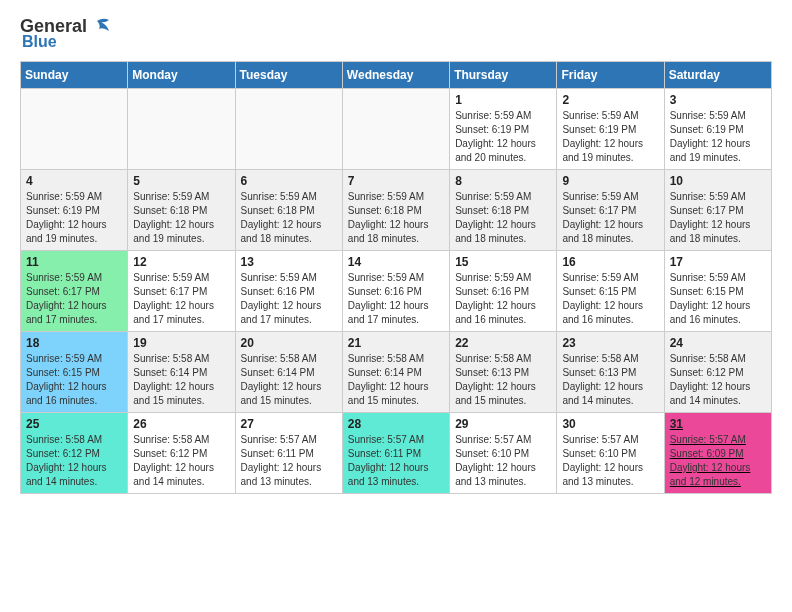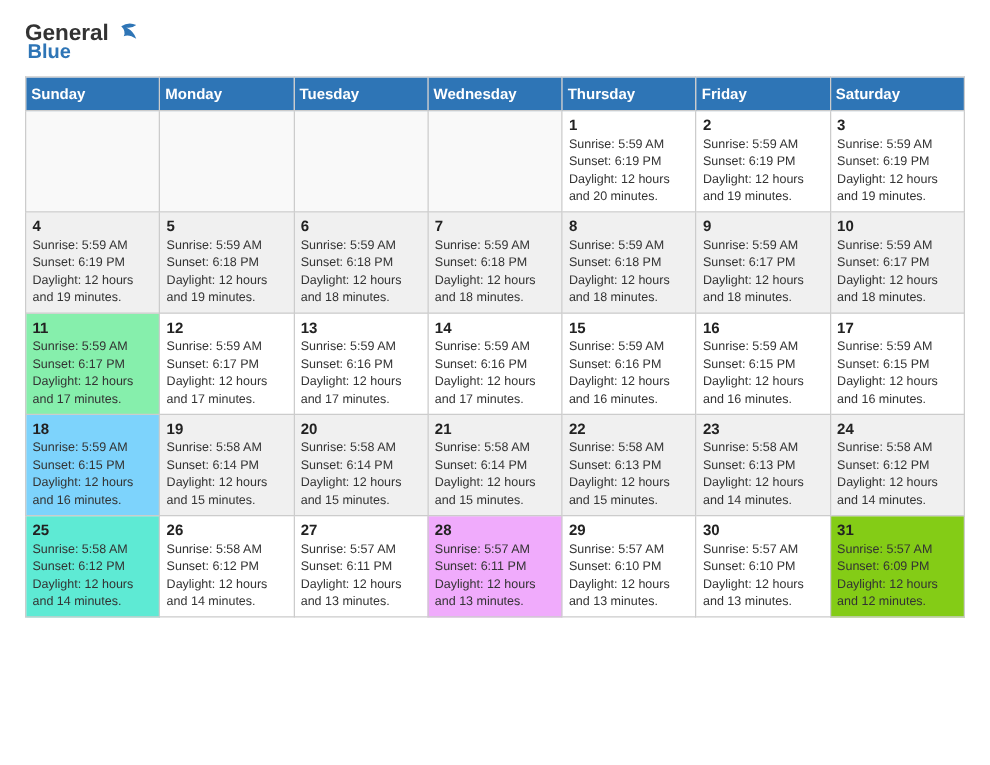--- a/index.html
+++ b/index.html
@@ -311,42 +311,42 @@
 Daylight: 12 hours
 and 14 minutes.</div>
         </td>
         <td style="background: rgb(255, 255, 255);">
           <span class="day-number">27</span>
           <div class="day-info" style="white-space: pre-line;">Sunrise: 5:57 AM
 Sunset: 6:11 PM
 Daylight: 12 hours
 and 13 minutes.</div>
         </td>
-        <td style="background: #f0abfc;">
+        <td style="background: #5eead4;">
           <span class="day-number">28</span>
           <div class="day-info" style="white-space: pre-line;">Sunrise: 5:57 AM
 Sunset: 6:11 PM
 Daylight: 12 hours
 and 13 minutes.</div>
         </td>
         <td style="background: rgb(255, 255, 255);">
           <span class="day-number">29</span>
           <div class="day-info" style="white-space: pre-line;">Sunrise: 5:57 AM
 Sunset: 6:10 PM
 Daylight: 12 hours
 and 13 minutes.</div>
         </td>
         <td style="background: rgb(255, 255, 255);">
           <span class="day-number">30</span>
           <div class="day-info" style="white-space: pre-line;">Sunrise: 5:57 AM
 Sunset: 6:10 PM
 Daylight: 12 hours
 and 13 minutes.</div>
         </td>
-        <td style="background: #84cc16;">
+        <td style="background: #ec4899; text-decoration: underline;">
           <span class="day-number">31</span>
           <div class="day-info" style="white-space: pre-line;">Sunrise: 5:57 AM
 Sunset: 6:09 PM
 Daylight: 12 hours
 and 12 minutes.</div>
         </td>
       </tr>
     </tbody>
 </table>
 

